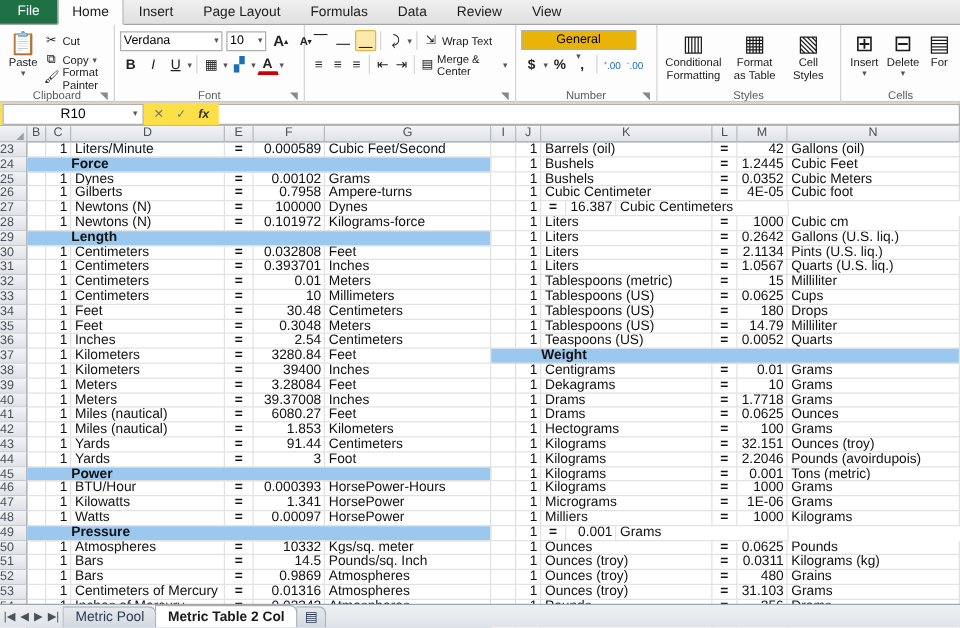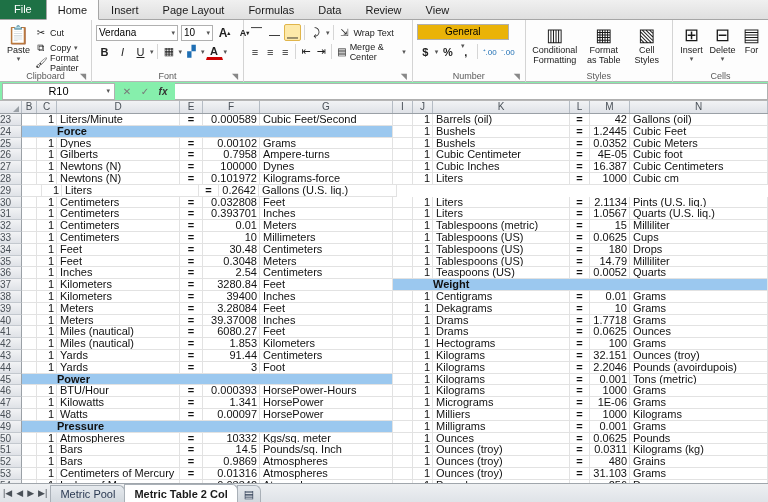--- a/index.html
+++ b/index.html
@@ -110,21 +110,21 @@
   }
   .numfmt {
     width: 92px; height: 16px; border: 1px solid #b0b0b0; background: #eab308;
     font-size: 10px; line-height: 14px; padding: 0 3px; display: flex;
     align-items: center; justify-content: space-between; flex-direction: column;
   }
   .caret { font-size: 7px; color: #555; }
 
   
   .fbar {
-    height: 19px; background: #86efac;
+    height: 19px; background: #fde047;
     border-bottom: 1px solid #b6b6b6;
     display: flex; align-items: center;
   }
   .namebox {
     width: 113px; height: 17px; background: #fff;
     border: 1px solid #b0b0b0; margin-left: 2px;
     display: flex; align-items: center; justify-content: center;
     position: relative; font-size: 11px;
   }
   .namebox .caret { position: absolute; right: 4px; }
@@ -469,21 +469,20 @@
         <div class="row">
           <div class="rowhead">27</div>
           <div class="cell c-b"></div>
           <div class="cell c-c">1</div>
           <div class="cell c-d">Newtons (N)</div>
           <div class="cell c-e">=</div>
           <div class="cell c-f">100000</div>
           <div class="cell c-g">Dynes</div>
           <div class="cell c-i"></div>
           <div class="cell c-j">1</div>
-          <div class="cell c-k">Cubic Inches</div>
           <div class="cell c-l">=</div>
           <div class="cell c-m">16.387</div>
           <div class="cell c-n">Cubic Centimeters</div>
         </div>
         <div class="row">
           <div class="rowhead">28</div>
           <div class="cell c-b"></div>
           <div class="cell c-c">1</div>
           <div class="cell c-d">Newtons (N)</div>
           <div class="cell c-e">=</div>
@@ -491,20 +490,21 @@
           <div class="cell c-g">Kilograms-force</div>
           <div class="cell c-i"></div>
           <div class="cell c-j">1</div>
           <div class="cell c-k">Liters</div>
           <div class="cell c-l">=</div>
           <div class="cell c-m">1000</div>
           <div class="cell c-n">Cubic cm</div>
         </div>
         <div class="row">
           <div class="rowhead">29</div>
+          <div class="cell band band-d" style="flex: 0 0 371px; padding-left: 35px;">Length</div>
           <div class="cell c-i"></div>
           <div class="cell c-j">1</div>
           <div class="cell c-k">Liters</div>
           <div class="cell c-l">=</div>
           <div class="cell c-m">0.2642</div>
           <div class="cell c-n">Gallons (U.S. liq.)</div>
         </div>
         <div class="row">
           <div class="rowhead">30</div>
           <div class="cell c-b"></div>
@@ -778,21 +778,20 @@
           <div class="cell c-k">Milliers</div>
           <div class="cell c-l">=</div>
           <div class="cell c-m">1000</div>
           <div class="cell c-n">Kilograms</div>
         </div>
         <div class="row">
           <div class="rowhead">49</div>
           <div class="cell band band-d" style="flex: 0 0 371px; padding-left: 35px;">Pressure</div>
           <div class="cell c-i"></div>
           <div class="cell c-j">1</div>
-          <div class="cell c-k">Milligrams</div>
           <div class="cell c-l">=</div>
           <div class="cell c-m">0.001</div>
           <div class="cell c-n">Grams</div>
         </div>
         <div class="row">
           <div class="rowhead">50</div>
           <div class="cell c-b"></div>
           <div class="cell c-c">1</div>
           <div class="cell c-d">Atmospheres</div>
           <div class="cell c-e">=</div>

